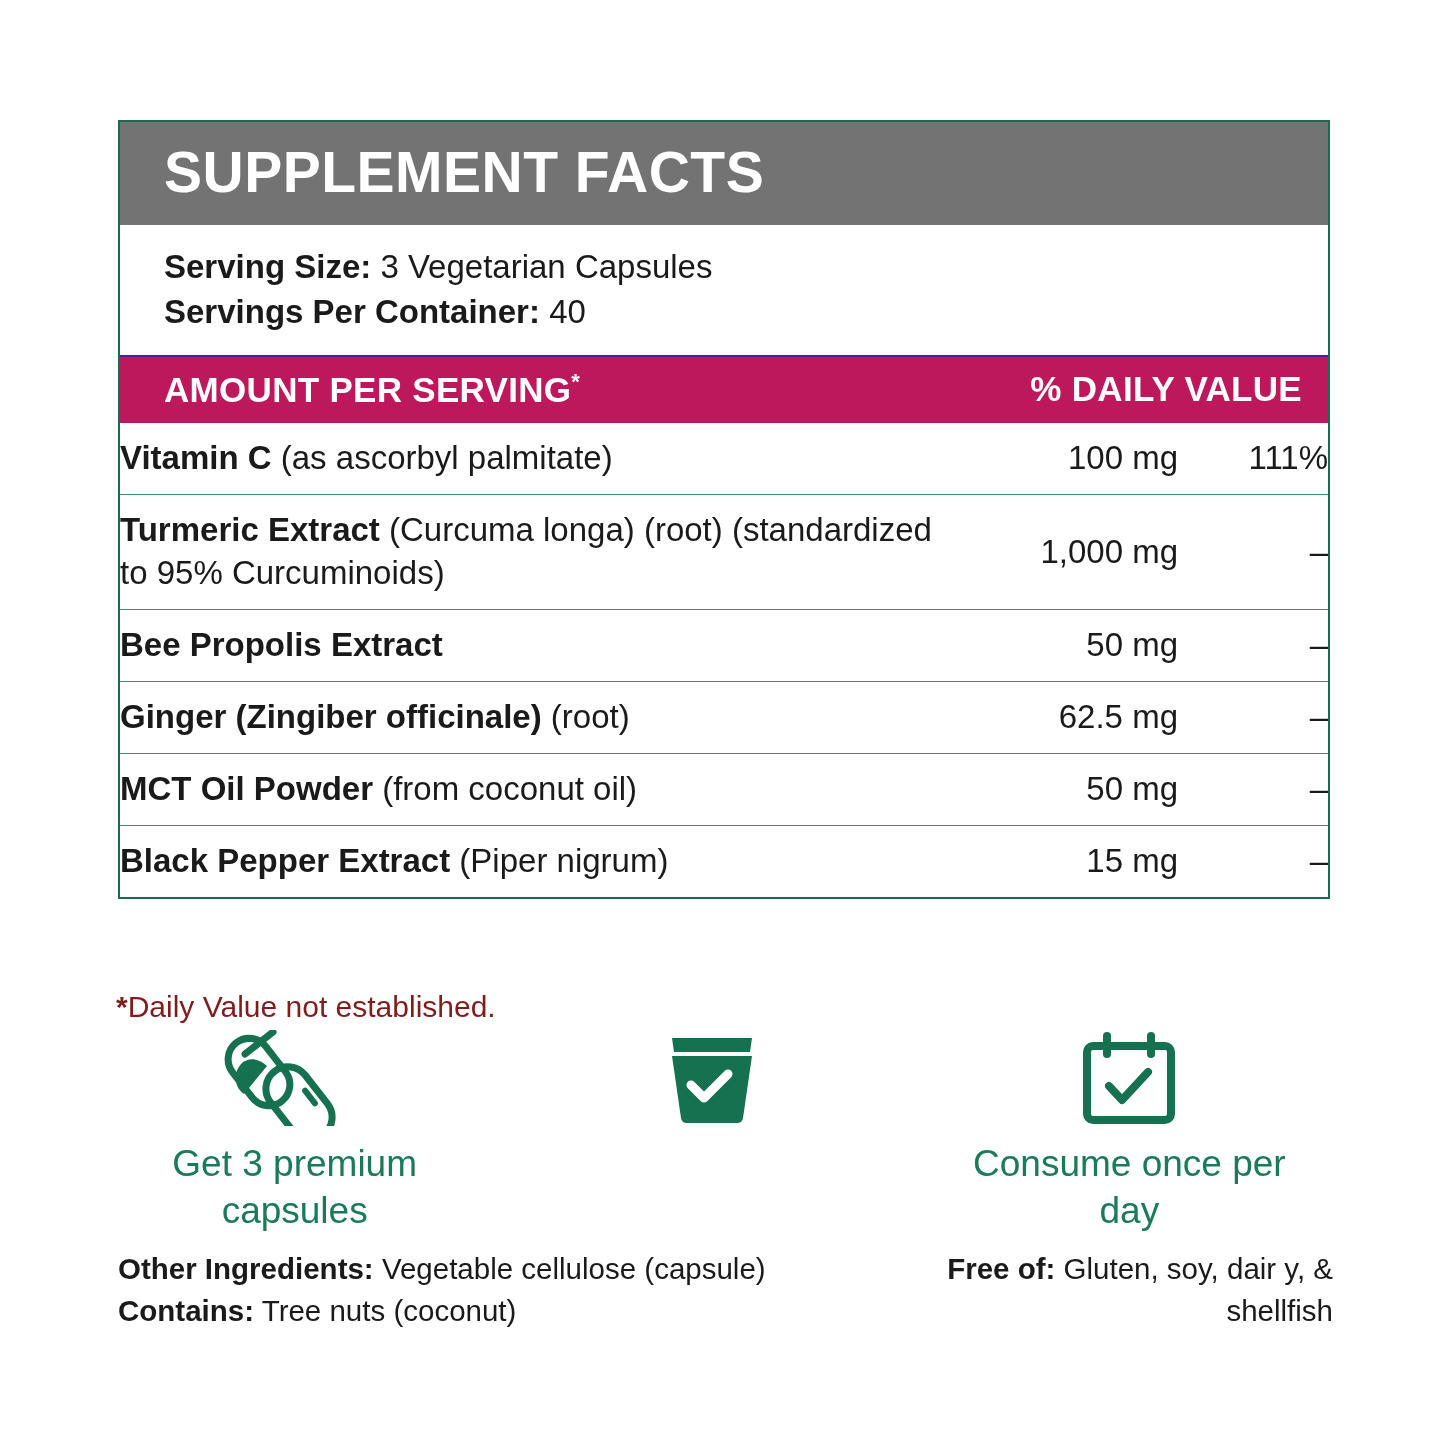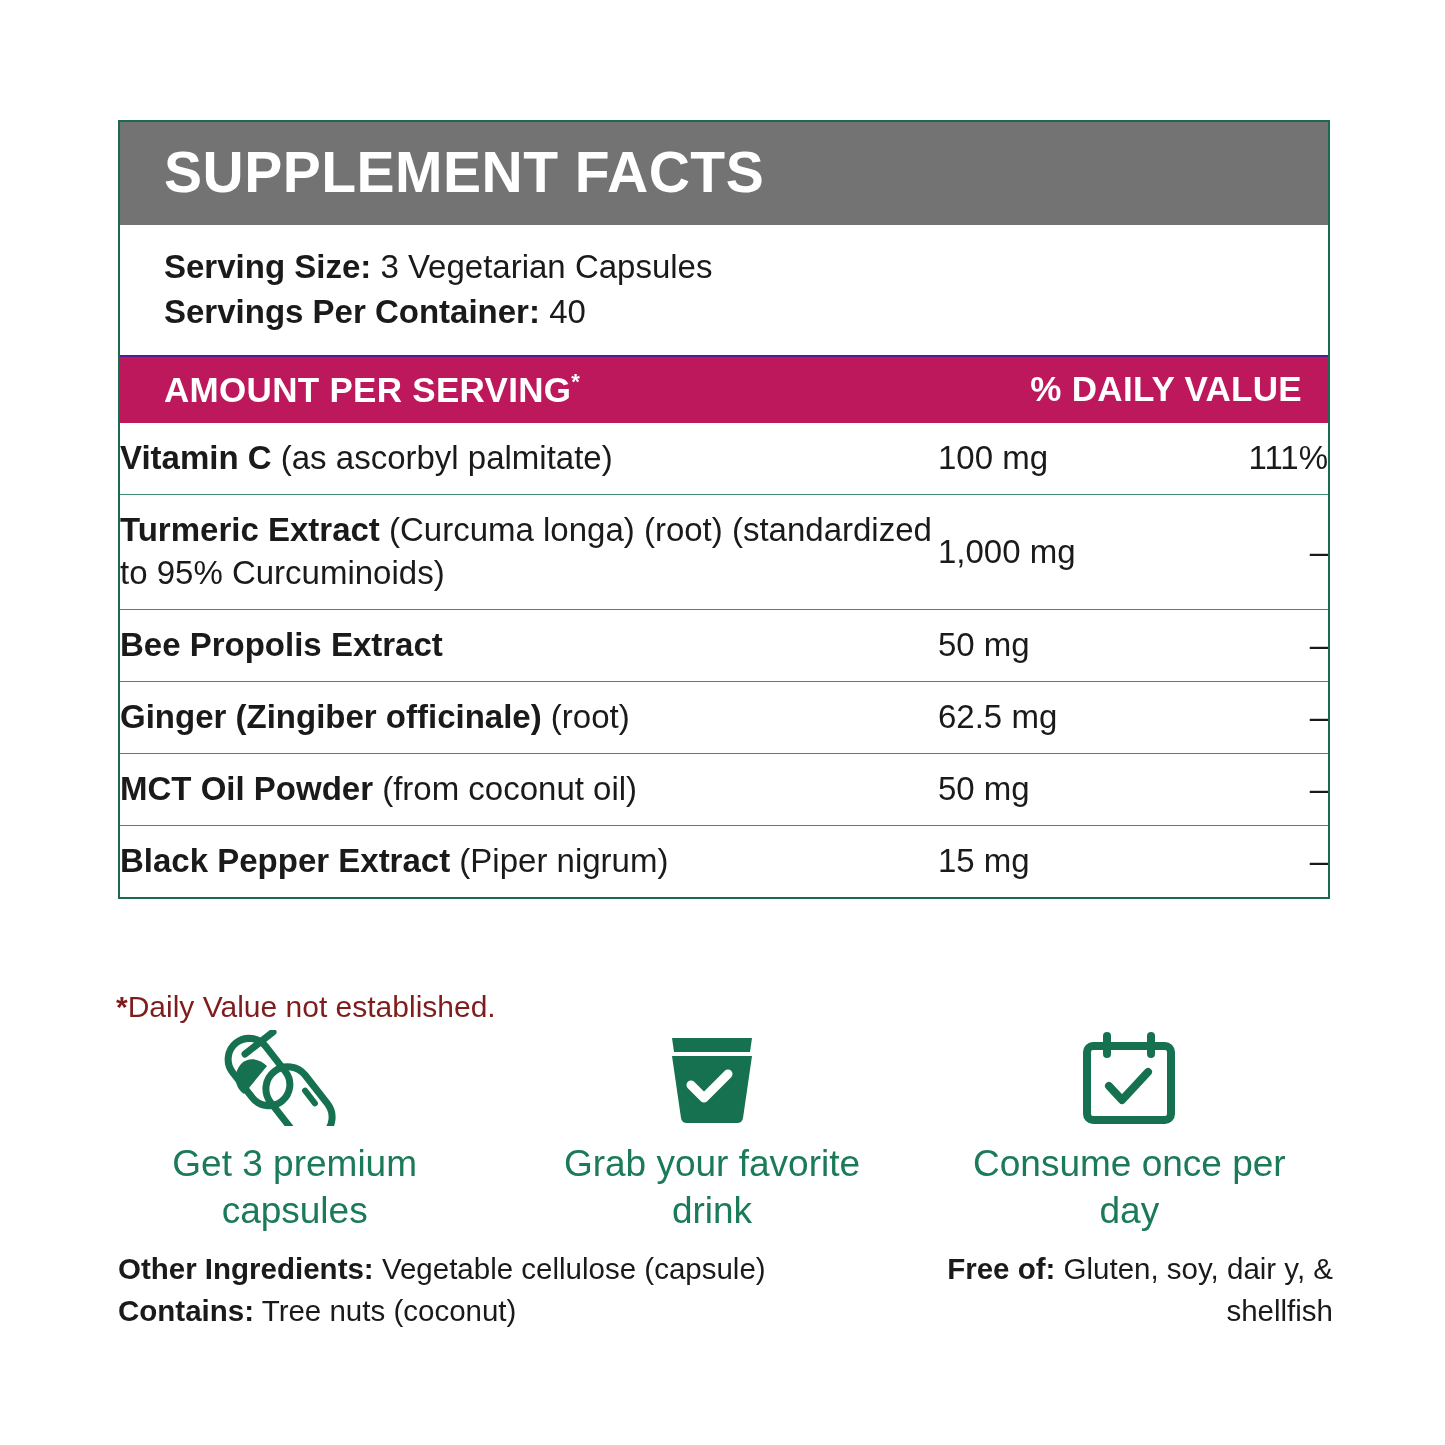--- a/index.html
+++ b/index.html
@@ -96,21 +96,21 @@
     line-height: 1.3;
   }
   td.name {
     padding-left: 44px;
     padding-right: 6px;
   }
   td.name b {
     font-weight: 700;
   }
   td.amount {
-    text-align: left;
+    text-align: right;
     white-space: nowrap;
     width: 240px;
     padding-right: 8px;
   }
   td.dv {
     text-align: right;
     white-space: nowrap;
     width: 150px;
     padding-right: 26px;
   }
@@ -278,21 +278,20 @@
     </div>
 
     <div class="icon-col">
       <div class="icon-art">
         <svg width="108" height="96" viewBox="0 0 108 96" xmlns="http://www.w3.org/2000/svg">
           <path d="M14 8 h80 l-2 14 h-76 z" fill="#15714f"></path>
           <path d="M14 26 h80 l-9 62 a6 6 0 0 1 -6 5 h-50 a6 6 0 0 1 -6 -5 z" fill="#15714f"></path>
           <path d="M33 55 l13 13 l24 -24" fill="none" stroke="#ffffff" stroke-width="9" stroke-linecap="round" stroke-linejoin="round"></path>
         </svg>
       </div>
-      <div class="icon-label">Grab your favorite drink</div>
     </div>
 
     <div class="icon-col">
       <div class="icon-art">
         <svg width="104" height="96" viewBox="0 0 104 96" xmlns="http://www.w3.org/2000/svg">
           <g fill="none" stroke="#15714f" stroke-width="8" stroke-linecap="round" stroke-linejoin="round">
             <rect x="10" y="16" width="84" height="74" rx="6"></rect>
             <path d="M30 6 v18"></path>
             <path d="M74 6 v18"></path>
             <path d="M32 56 l13 14 l26 -28"></path>

